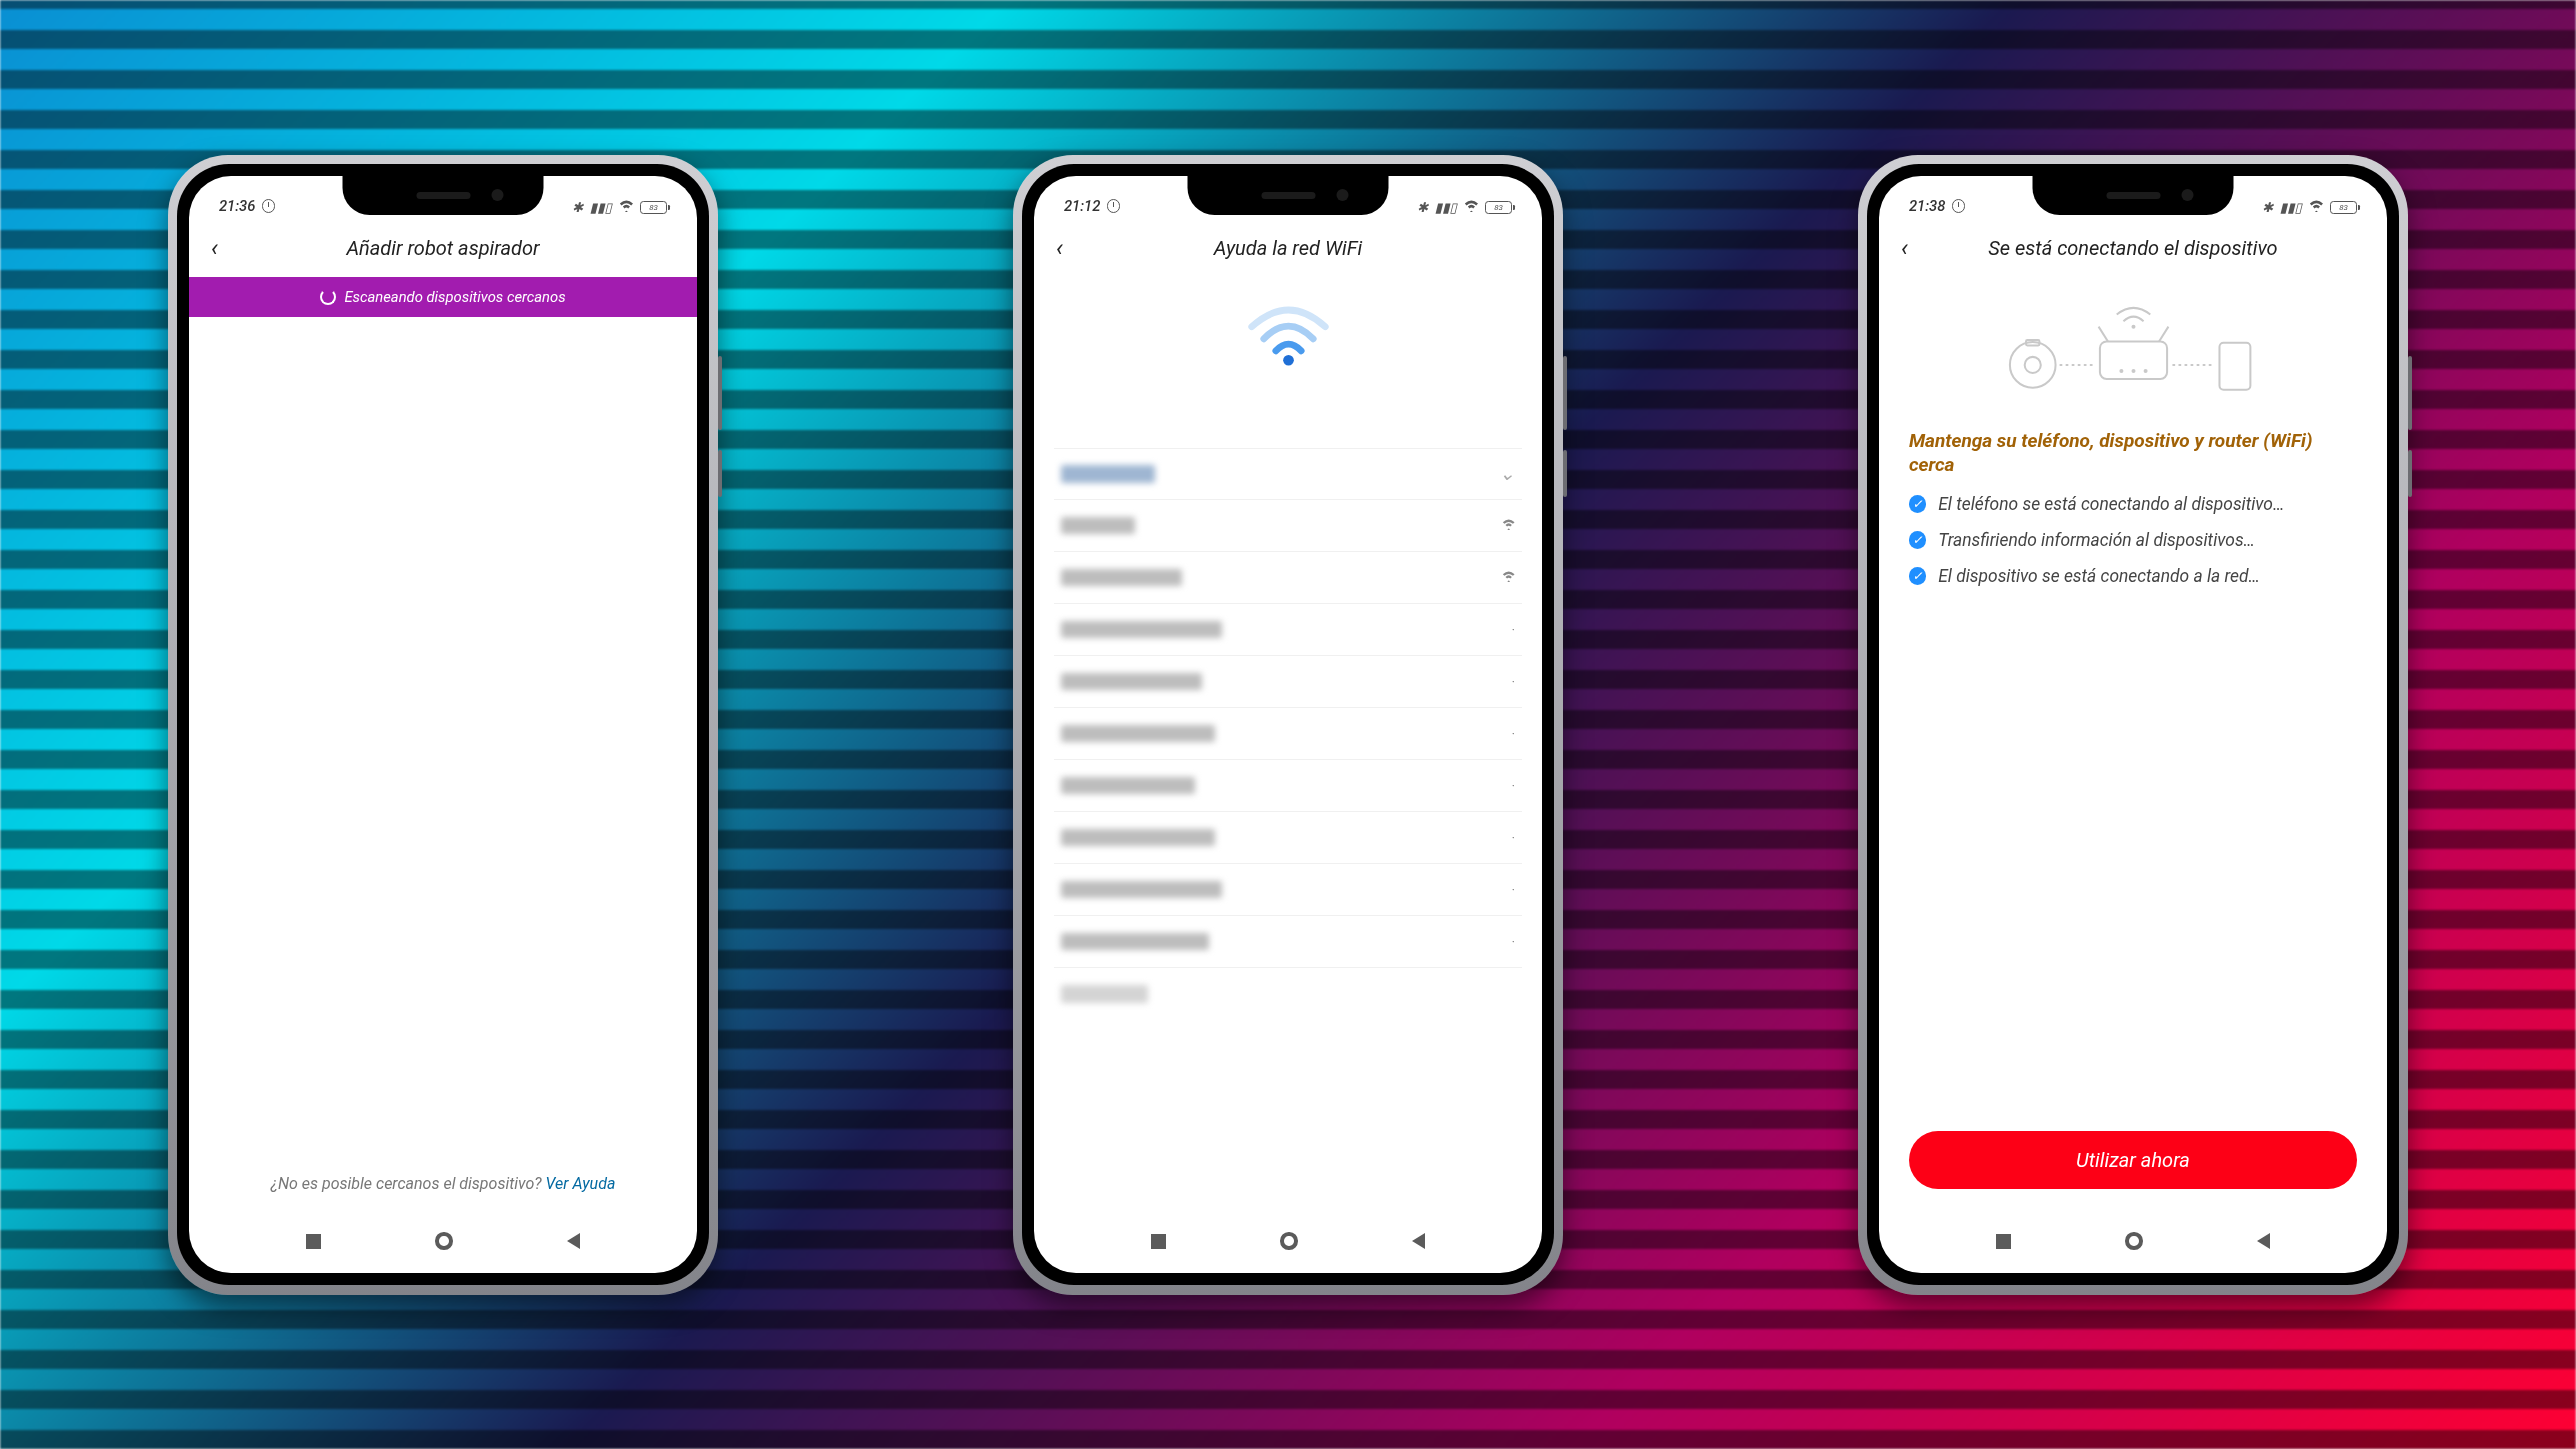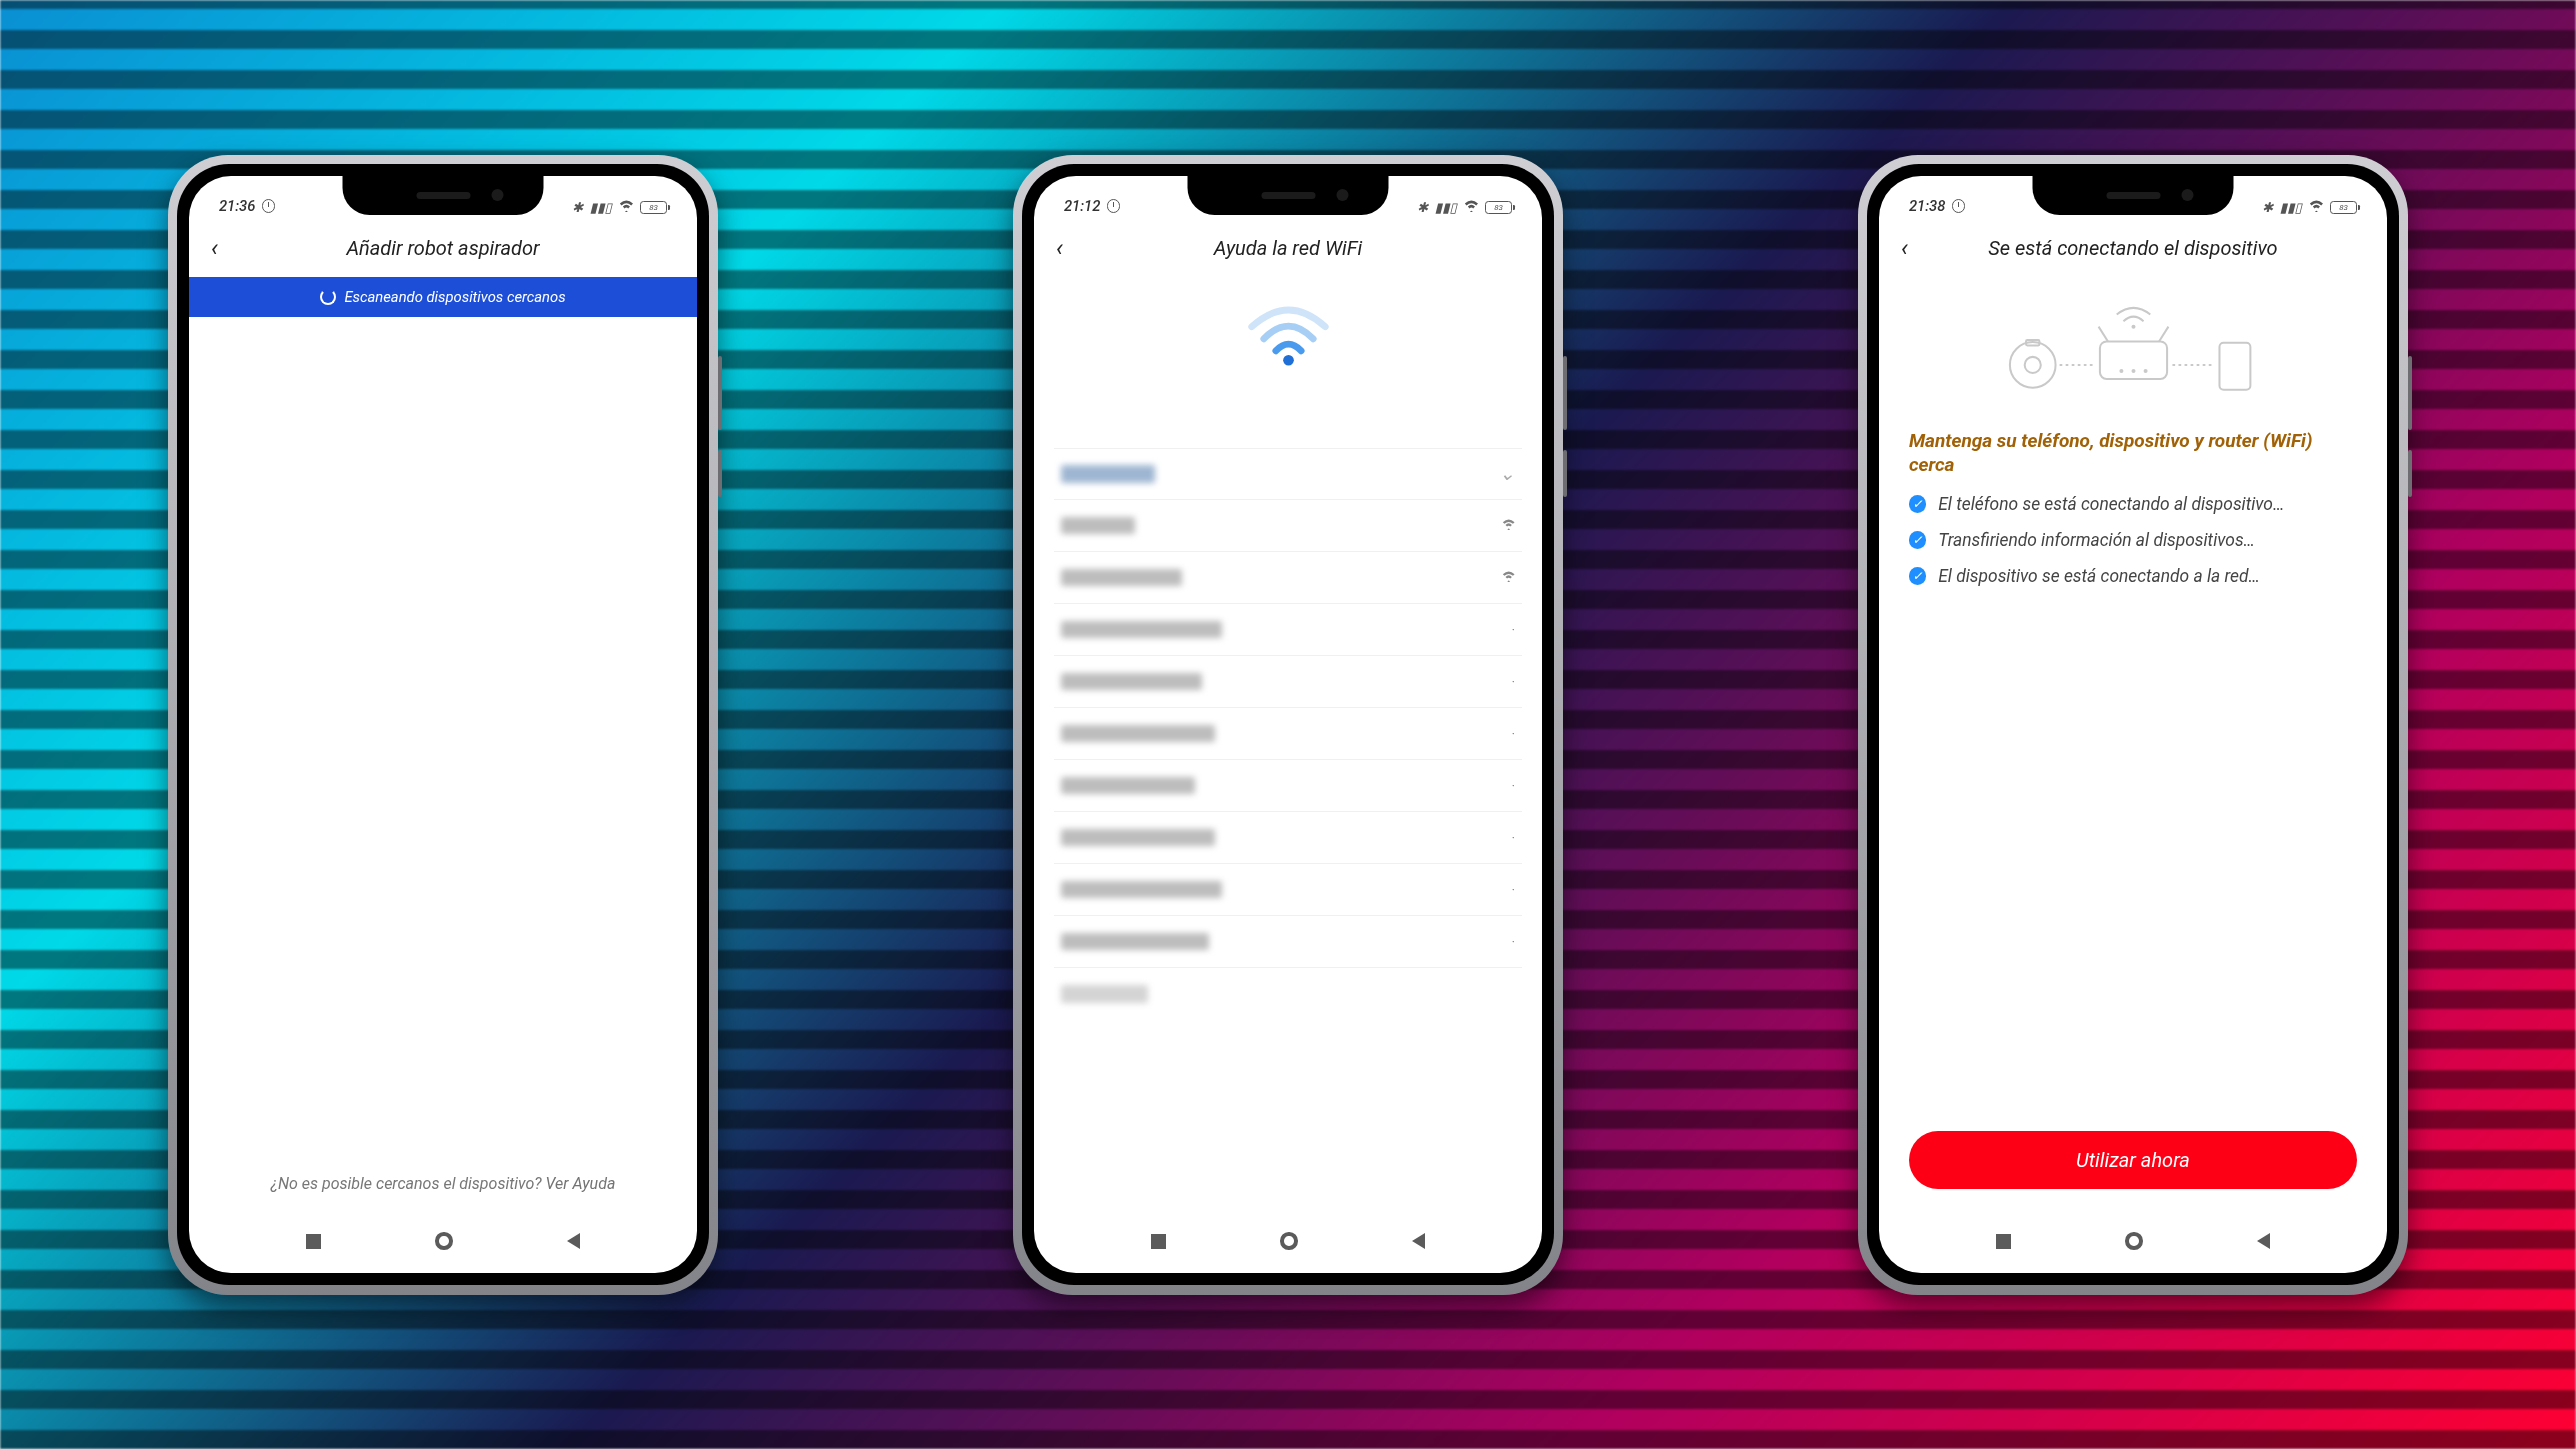--- a/index.html
+++ b/index.html
@@ -105,41 +105,41 @@
     height:64px;border-top:0 solid #eee;
     display:flex;align-items:center;justify-content:space-around;
     padding:0 60px;
   }
   .nav-sq{width:14.8px;height:14.8px;background:#5b5b5b;}
   .nav-ci{width:17.4px;height:17.4px;border-radius:50%;background:#fff;border:4px solid #5b5b5b;}
   .nav-tr{width:0;height:0;border-top:8.7px solid transparent;border-bottom:8.7px solid transparent;border-right:13.4px solid #5b5b5b;}
 
   
   .scan-strip{
-    background:#1d4ed8;color:#fff;height:40px;
+    background:#a21caf;color:#fff;height:40px;
     display:flex;align-items:center;justify-content:center;gap:8px;
     font-size:14.8px;
   }
   .scan-strip .spin{width:16px;height:16px;border:2px solid #fff;border-top-color:transparent;border-radius:50%;}
   .device-cell{
     padding:20px 20px 0 20px;
     display:flex;flex-direction:column;align-items:center;width:134px;
   }
   .device-icon{
     width:87px;height:87px;border-radius:50%;
     background:radial-gradient(circle at 50% 50%, #fff 0%, #fff 52%, #eeeeee 53%, #f5f5f5 100%);
     border:0.7px solid #dcdcdc;position:relative;
   }
   .device-icon::after{content:"";position:absolute;left:50%;top:50%;transform:translate(-50%,-50%);width:31px;height:31px;border-radius:50%;border:0.7px solid #d8d8d8;background:#fafafa;}
   .device-name{margin-top:9.4px;font-size:13.4px;color:#555;text-align:center;line-height:1.3;}
   .help-line{
     position:absolute;bottom:16px;left:0;right:0;text-align:center;
     font-size:16px;color:#777;
   }
-  .help-line a{color:#737373;}
+  .help-line a{color:#0369a1;}
 
   
   .wifi-big{display:flex;justify-content:center;padding:23px 0 81px 0;}
   .wifi-list{padding:0 20px;}
   .wifi-row{
     height:52px;border-bottom:0.7px solid #f0f0f0;
     display:flex;align-items:center;justify-content:space-between;
     padding:0 6.7px;
   }
   .wifi-row:first-child{border-top:0.7px solid #f0f0f0;}

